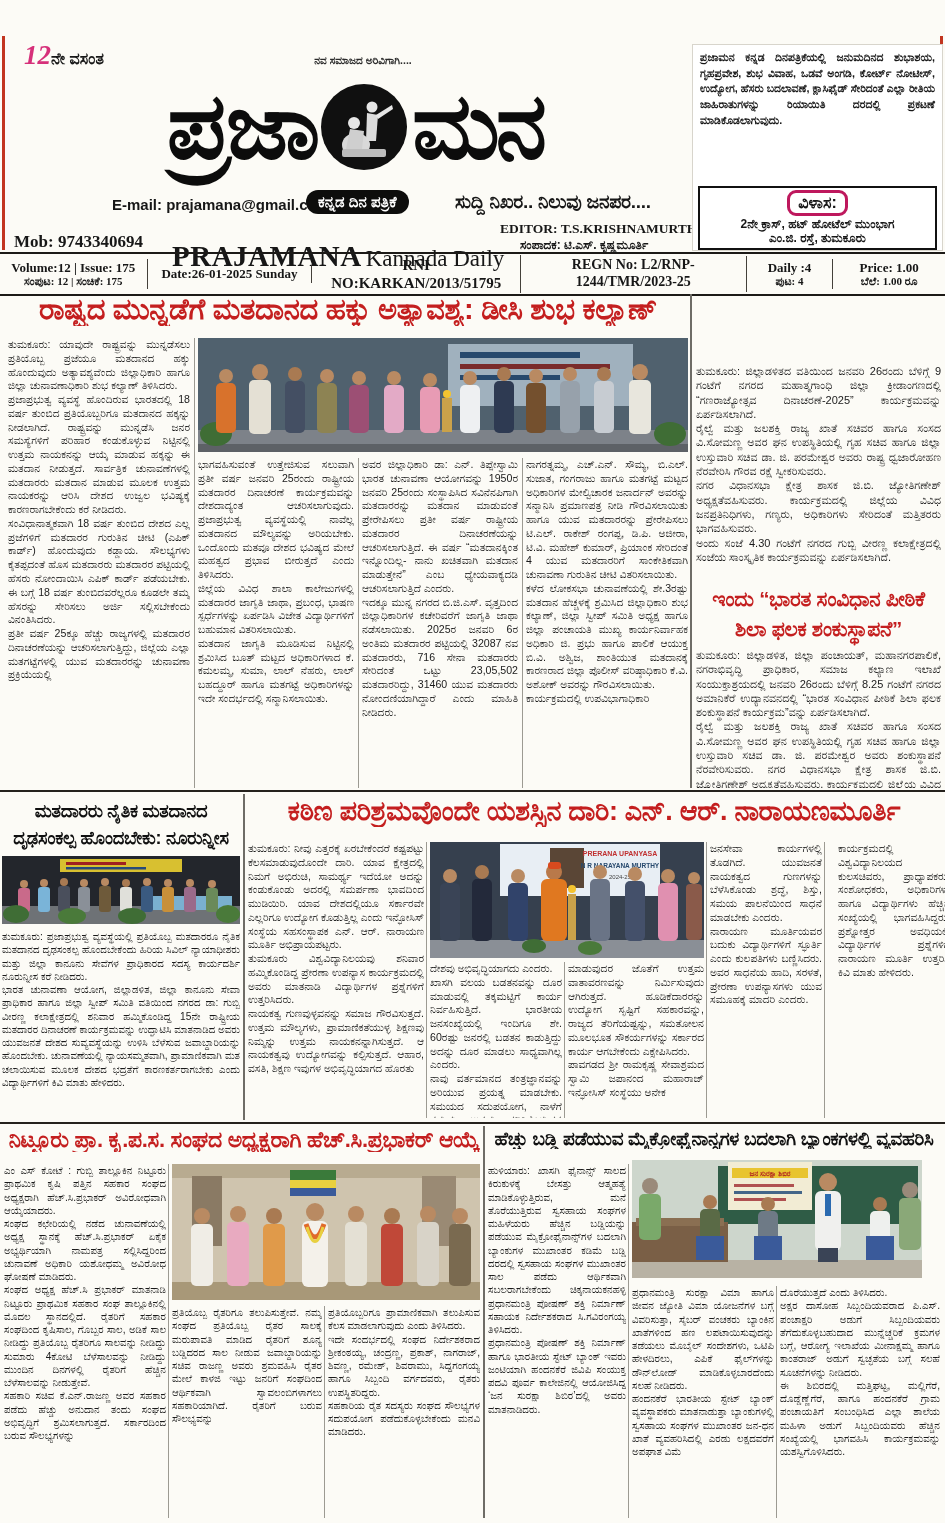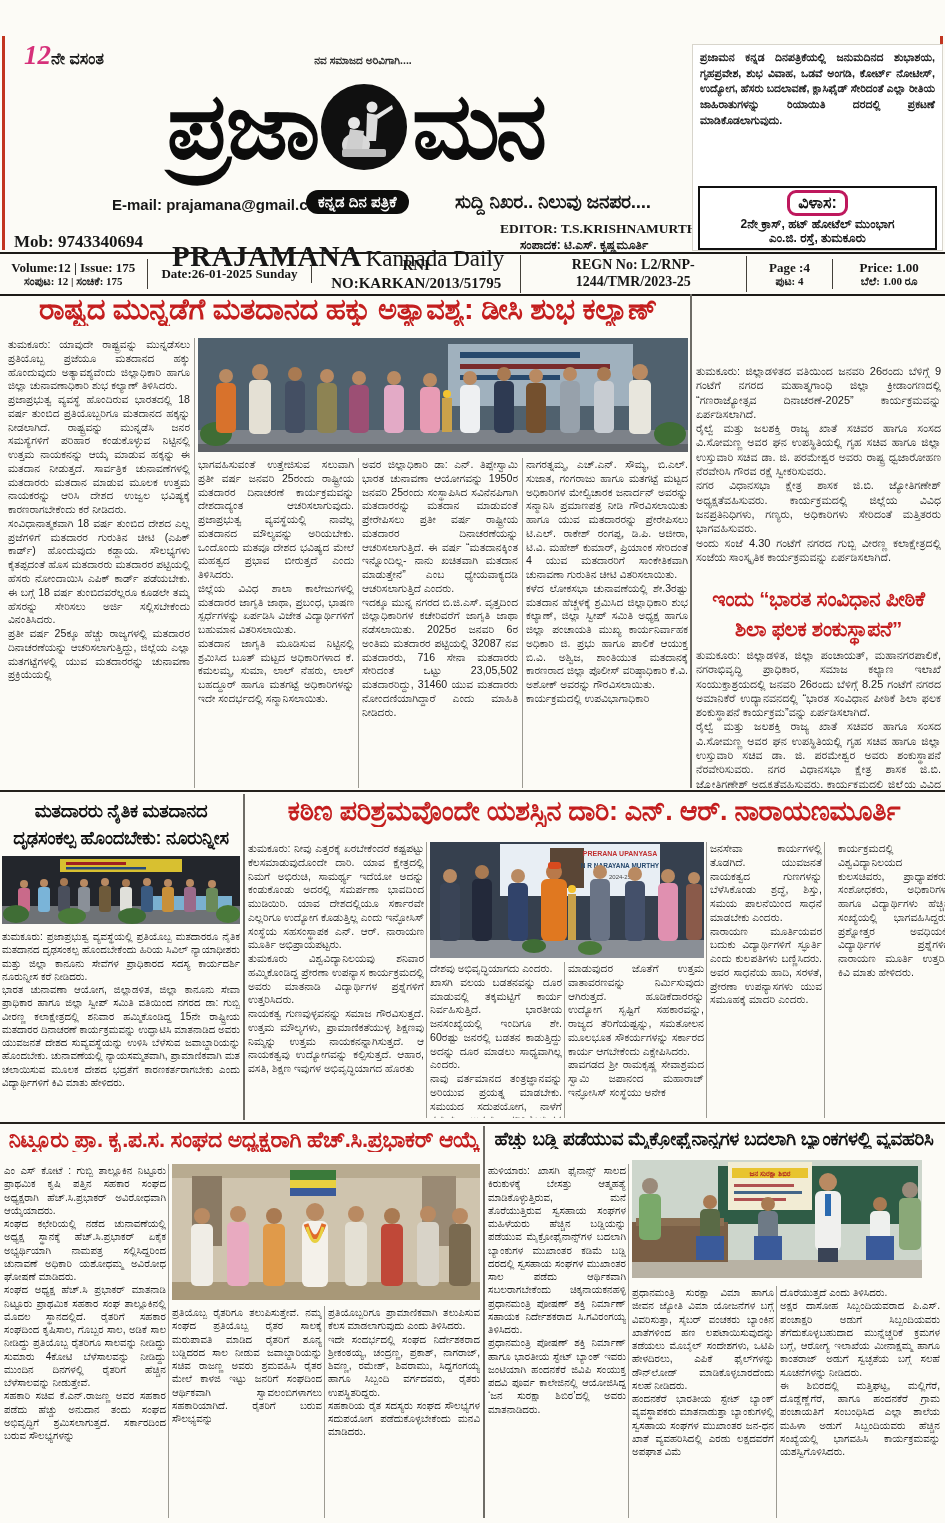--- a/index.html
+++ b/index.html
@@ -95,21 +95,21 @@
     <div class="if" style="flex:1.5;">
       <div class="l1">Volume:12 | Issue: 175</div>
       <div class="l2">ಸಂಪುಟ: 12 | ಸಂಚಿಕೆ: 175</div>
     </div>
     <div class="if" style="flex:1.7;">
       <div class="l1">Date:26-01-2025 Sunday</div>
     </div>
     <div class="if" style="flex:2.2;font-size:15px;">RNI NO:KARKAN/2013/51795</div>
     <div class="if" style="flex:2.4;font-size:14px;">REGN No: L2/RNP-1244/TMR/2023-25</div>
     <div class="if" style="flex:0.8;">
-      <div class="l1">Page :4</div>
+      <div class="l1">Daily :4</div>
       <div class="l2">ಪುಟ: 4</div>
     </div>
     <div class="if" style="flex:1.1;">
       <div class="l1">Price: 1.00</div>
       <div class="l2">ಬೆಲೆ: 1.00 ರೂ</div>
     </div>
   </div>
 
   <div class="abs hl red" style="left:10px;top:293px;width:676px;font-size:29px;white-space:nowrap;overflow:hidden;">ರಾಷ್ಟ್ರದ ಮುನ್ನಡೆಗೆ ಮತದಾನದ ಹಕ್ಕು ಅತ್ಯಾವಶ್ಯ: ಡೀಸಿ ಶುಭ ಕಲ್ಯಾಣ್</div>
 

